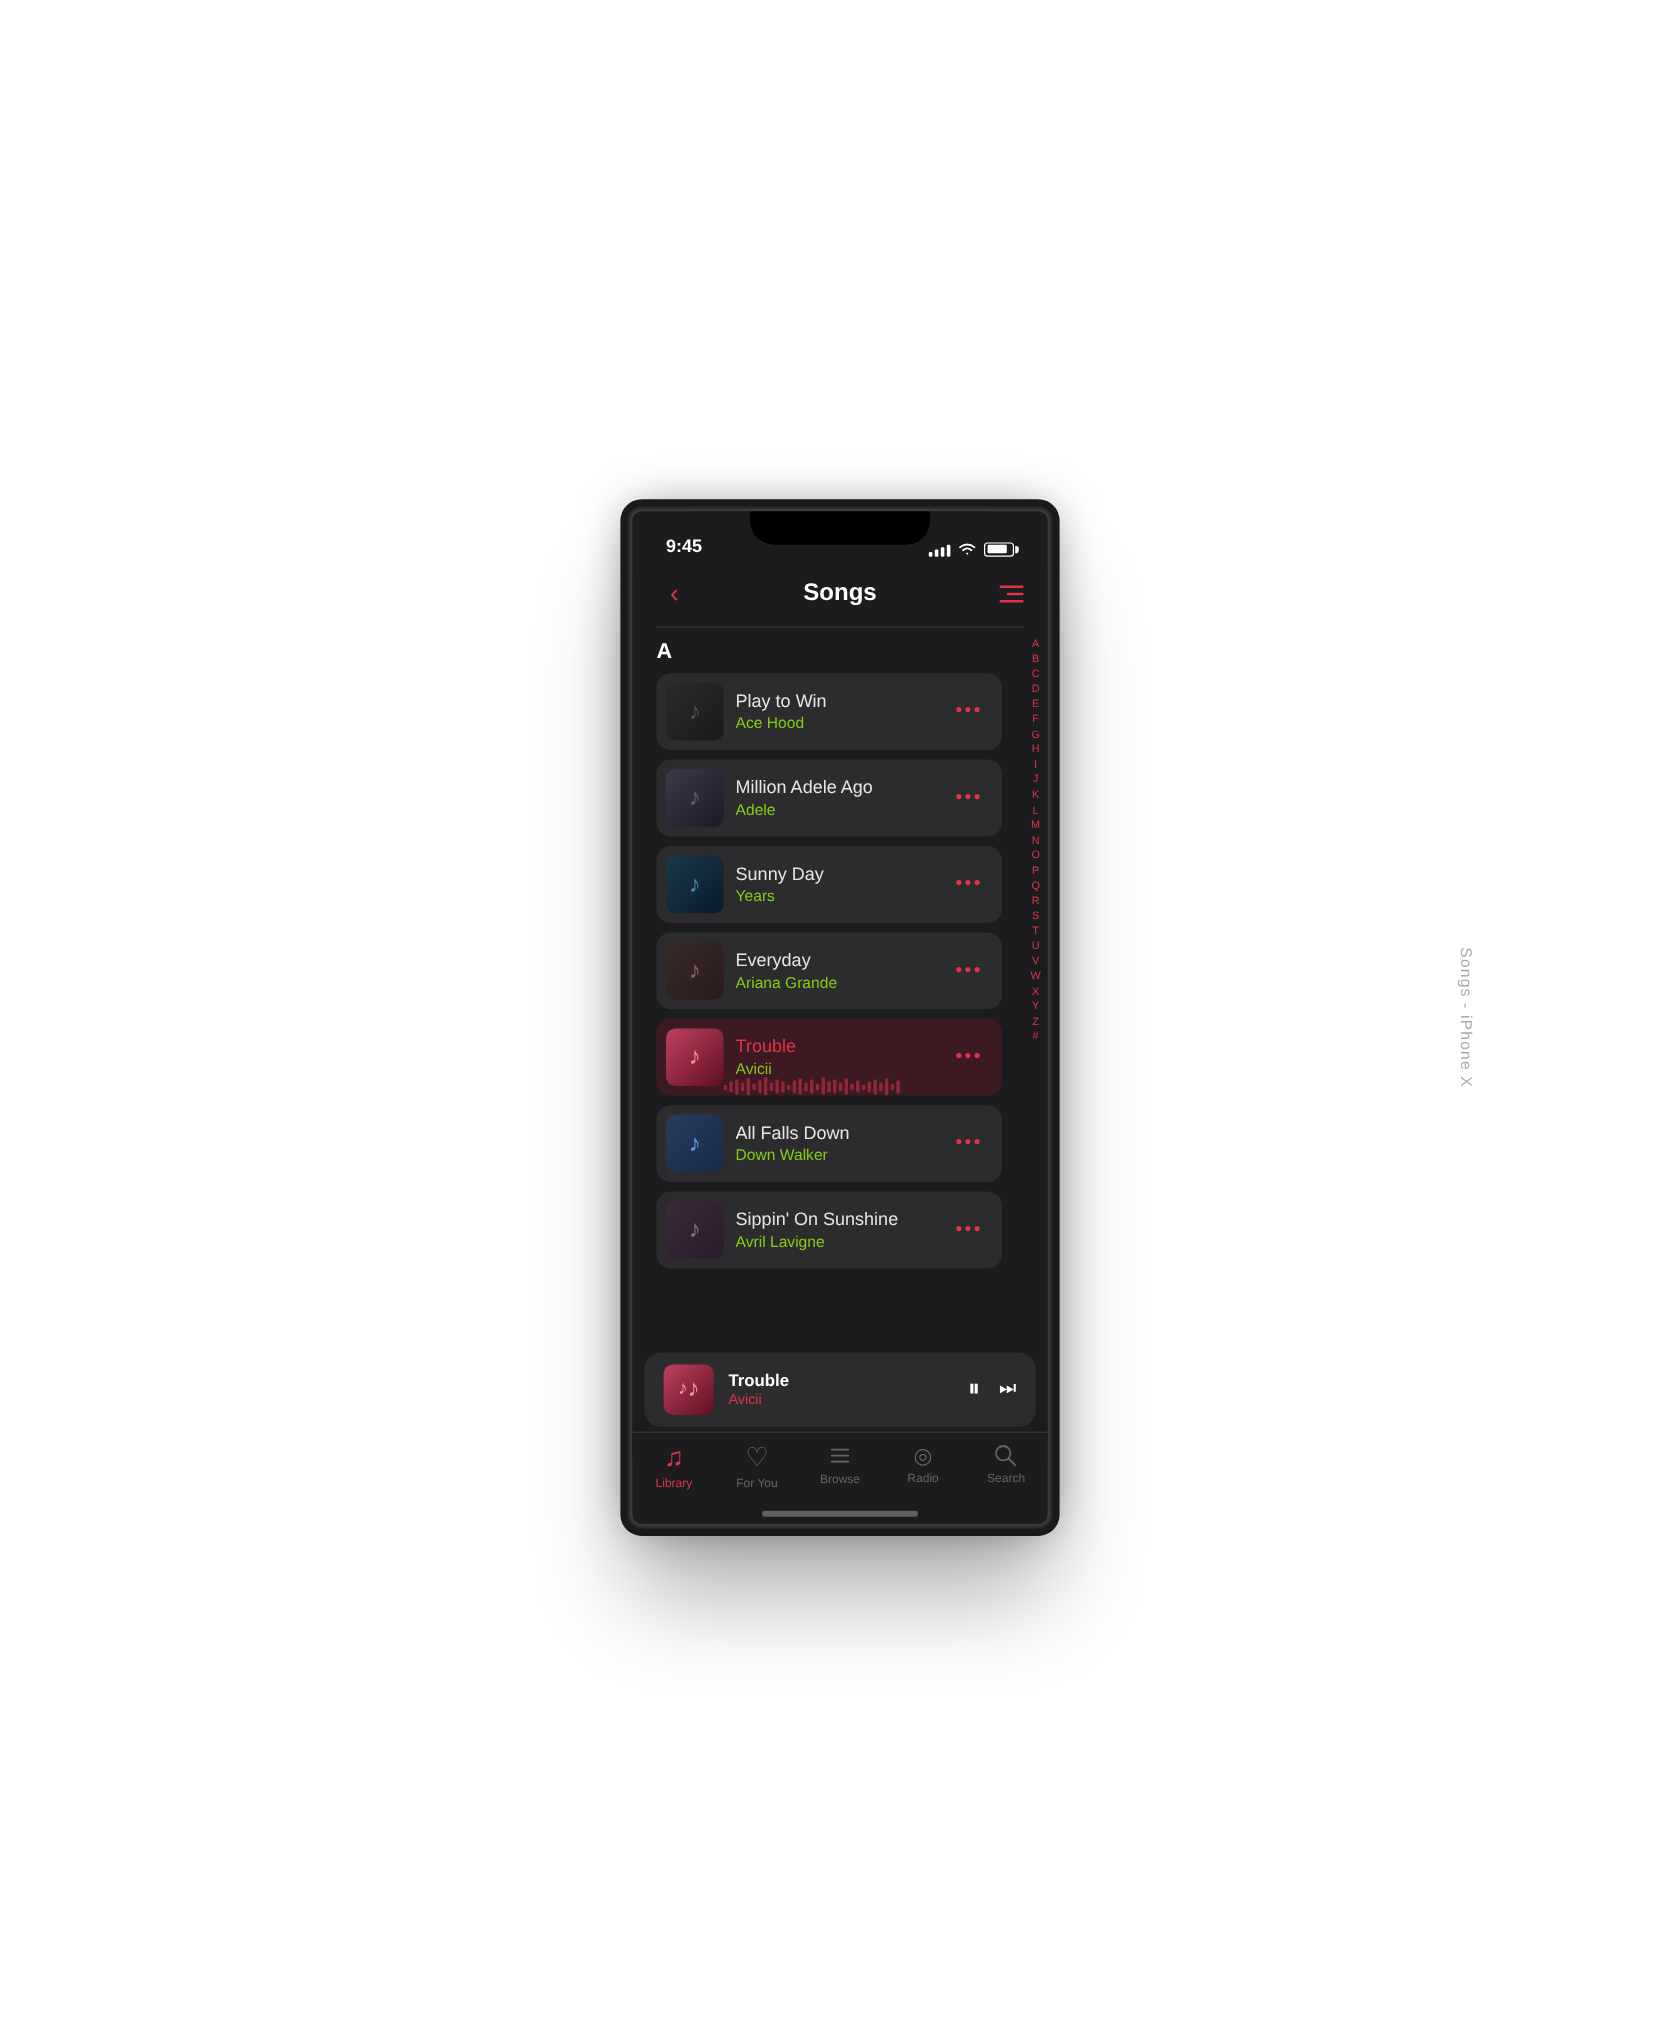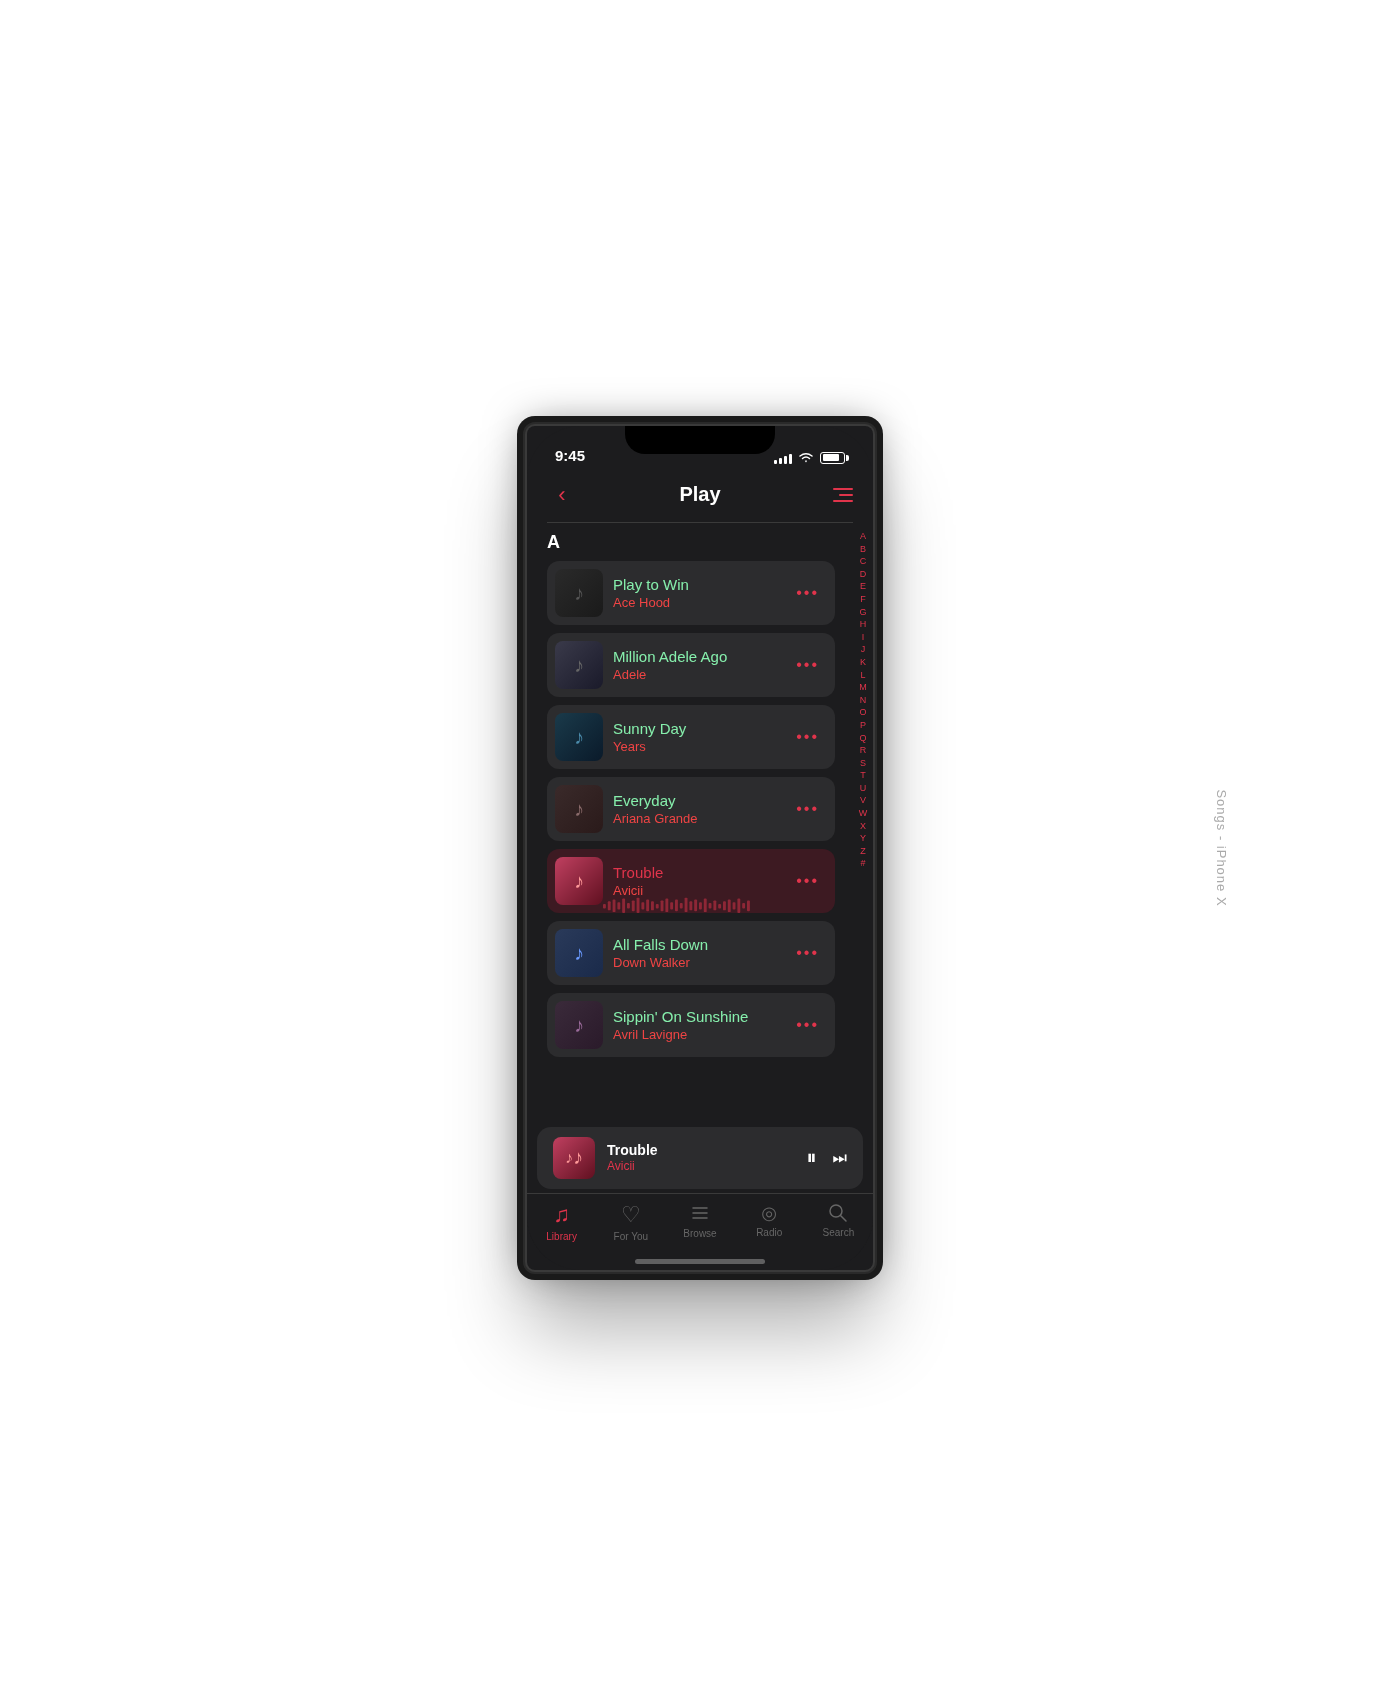--- a/index.html
+++ b/index.html
@@ -343,31 +343,31 @@
     }
 
     .song-info {
       flex: 1;
       padding: 0 10px;
       min-width: 0;
     }
     .song-title {
       font-size: 15px;
       font-weight: 500;
-      color: #86efac;
+      color: #e5e5e5;
       white-space: nowrap;
       overflow: hidden;
       text-overflow: ellipsis;
     }
     .song-title.playing {
       color: #e0344b;
     }
     .song-artist {
       font-size: 13px;
-      color: #ef4444;
+      color: #84cc16;
       margin-top: 2px;
       white-space: nowrap;
       overflow: hidden;
       text-overflow: ellipsis;
     }
 
     .more-btn {
       color: #e0344b;
       font-size: 16px;
       padding: 4px;
@@ -520,21 +520,21 @@
           <div class="battery-icon">
             <div class="battery-fill"></div>
           </div>
         </div>
       </div>
 
       <div class="app-content">
 
         <div class="header">
           <div class="back-btn">‹</div>
-          <div class="header-title">Play</div>
+          <div class="header-title">Songs</div>
           <div class="menu-btn">
             <div class="menu-line" style="width:20px"></div>
             <div class="menu-line" style="width:14px"></div>
             <div class="menu-line" style="width:20px"></div>
           </div>
         </div>
 
 
         <div class="divider"></div>
 

